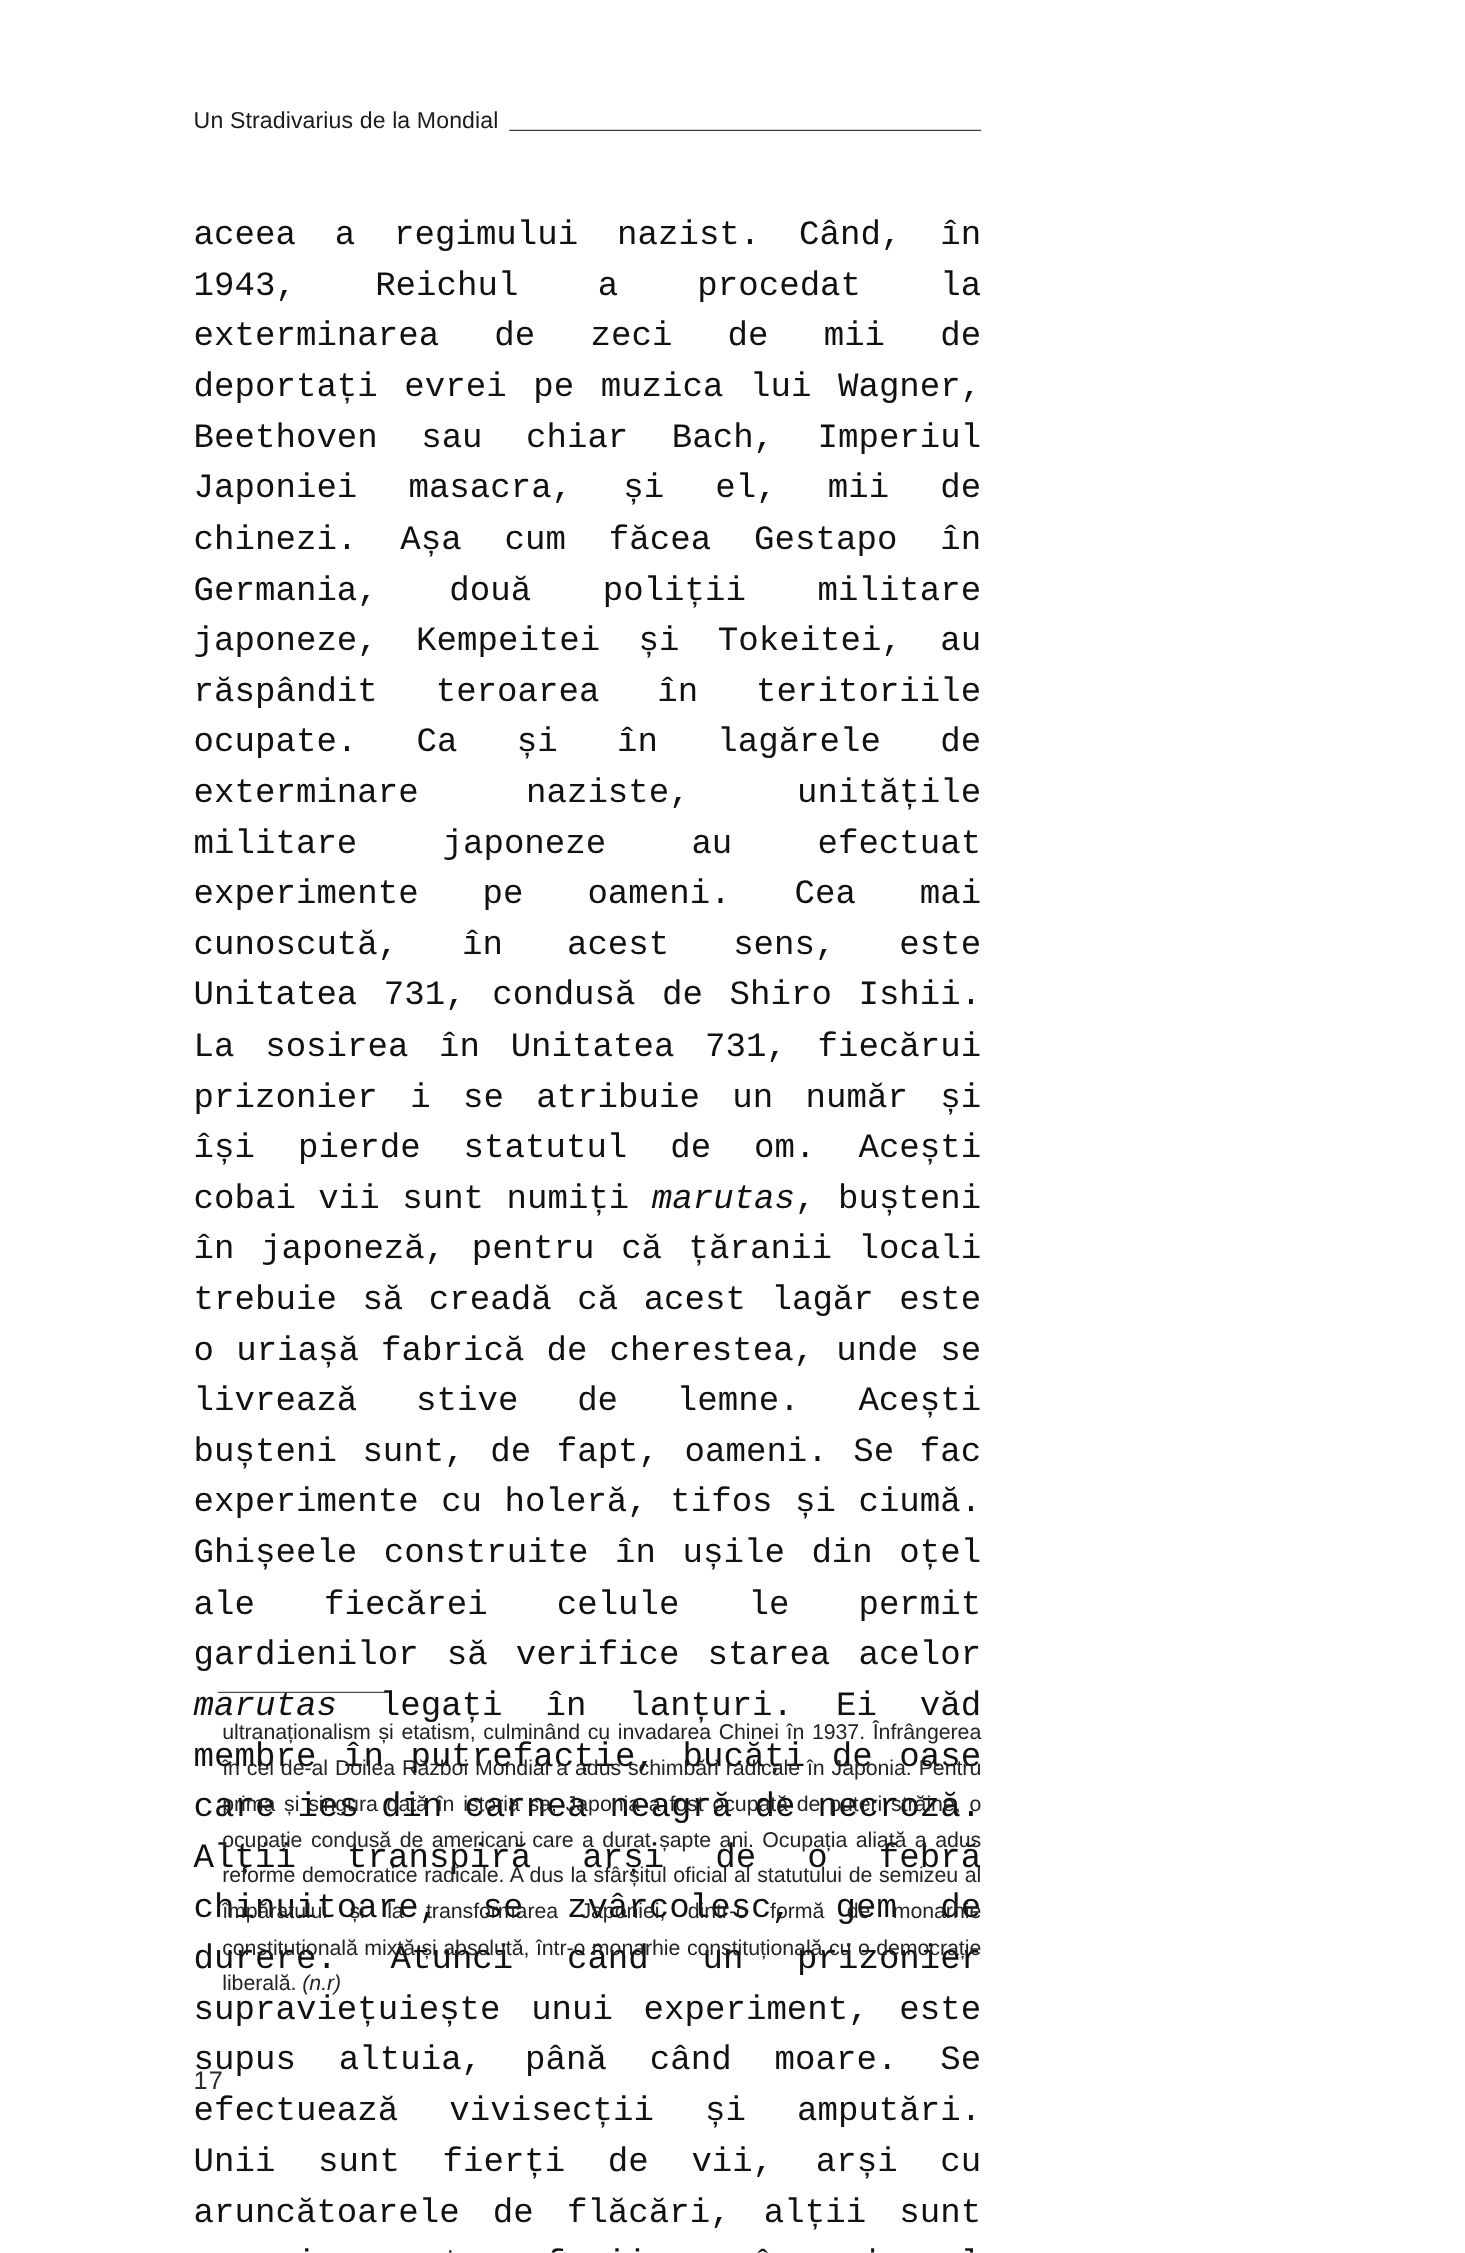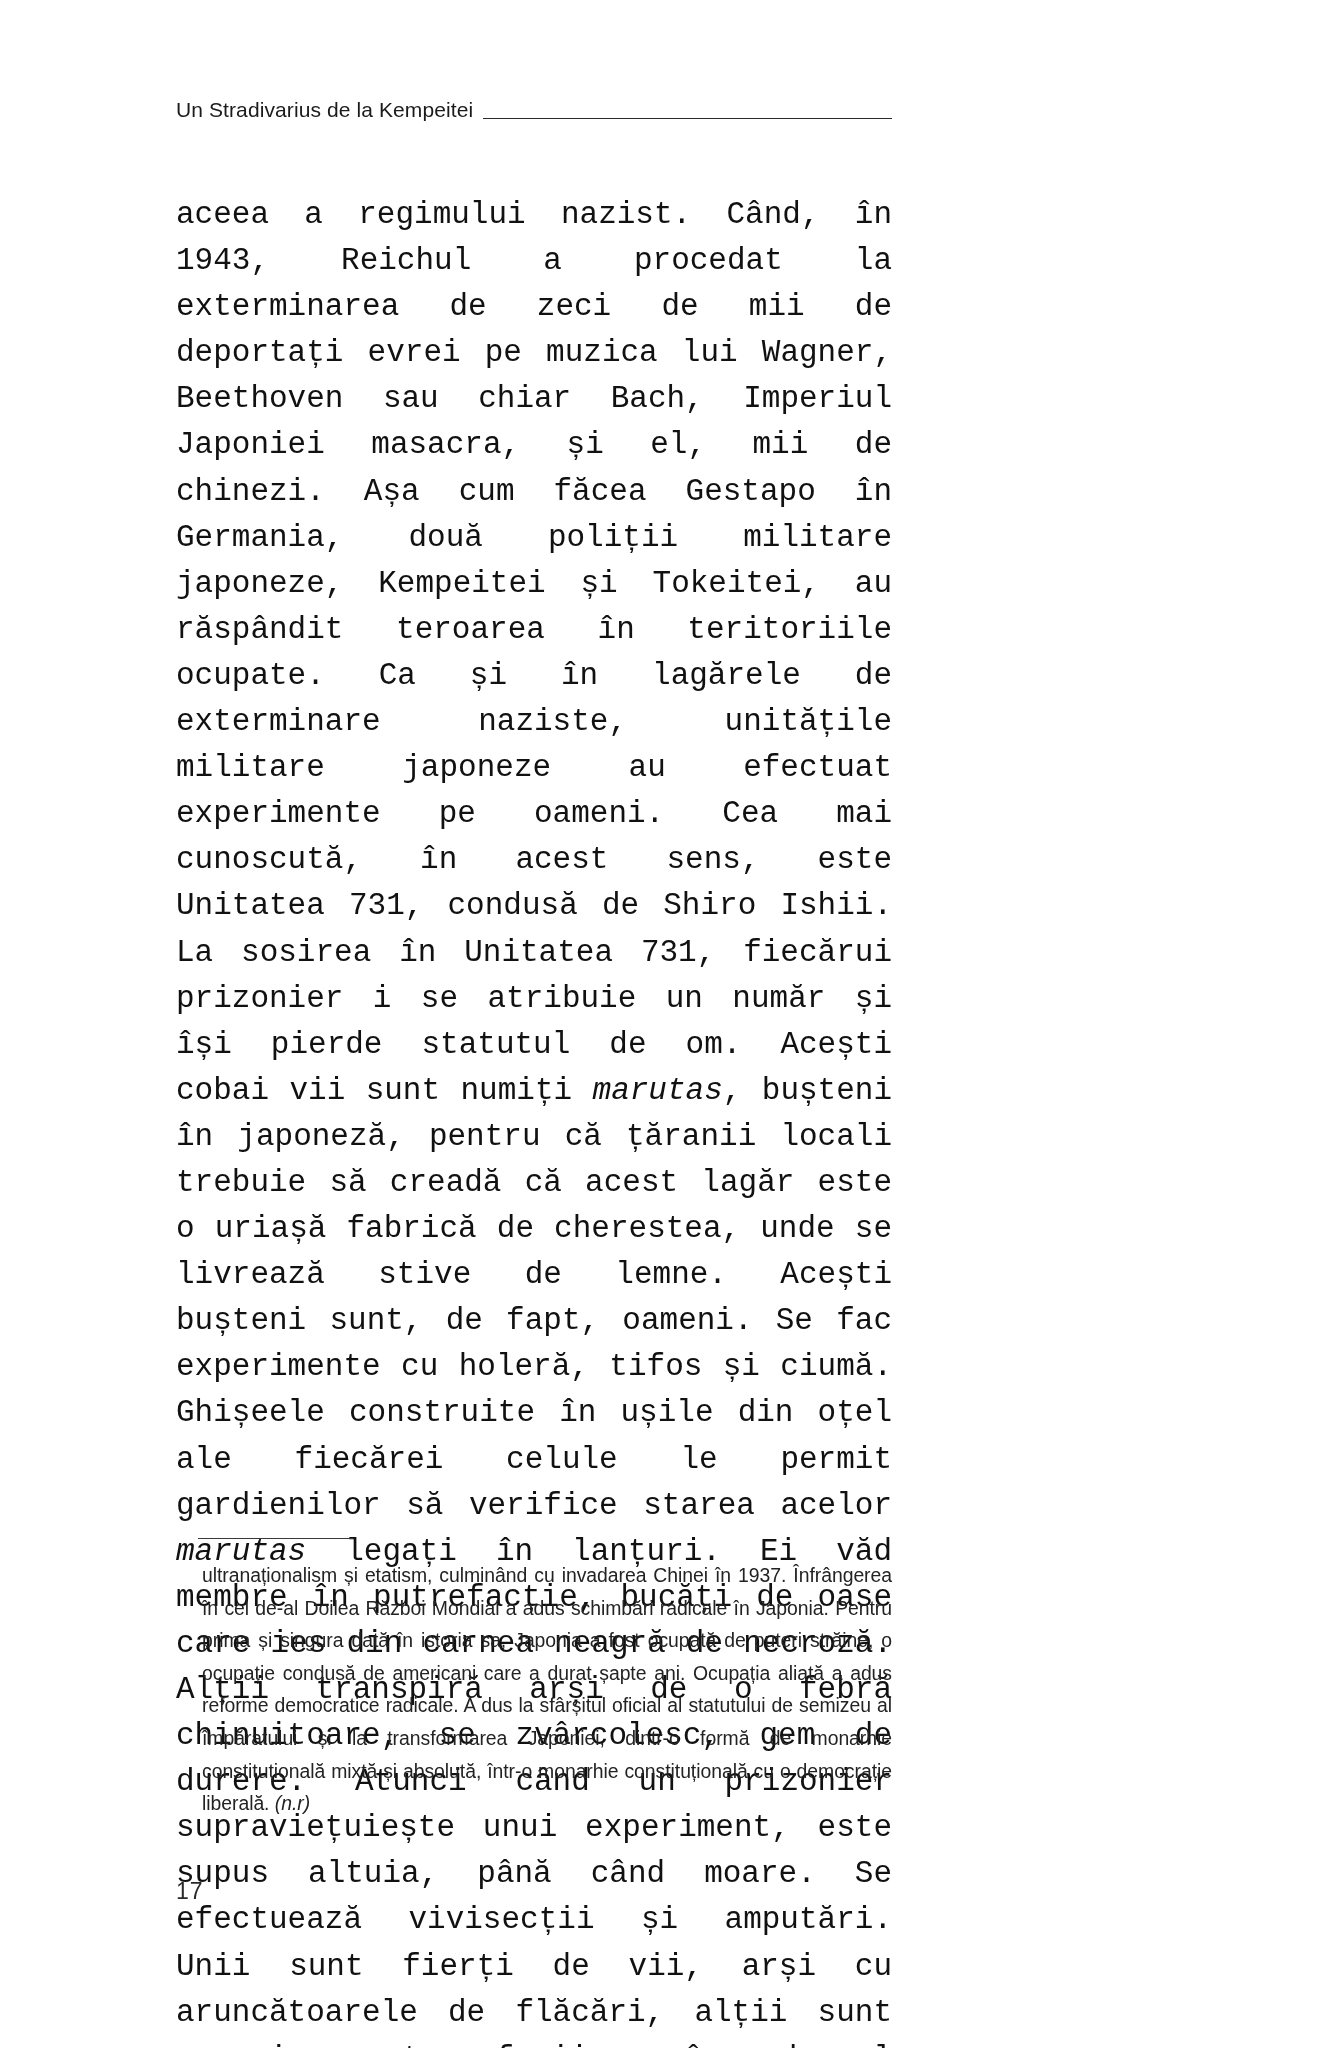--- a/index.html
+++ b/index.html
@@ -103,21 +103,21 @@
     color: #2a2a2a;
     letter-spacing: 1px;
   }
 </style>
 </head>
 <body>
 
 <div class="page">
 
   <div class="running-header">
-    <span class="running-header-text">Un Stradivarius de la Kempeitei</span>
+    <span class="running-header-text">Un Stradivarius de la Mondial</span>
     <span class="running-header-rule"></span>
   </div>
 
   <div class="body-column">
     <p class="body-par"><span>aceea a regimului nazist. Când, în 1943, Reichul a procedat la exterminarea de zeci de mii de deportați evrei pe muzica lui Wagner, Beethoven sau chiar Bach, Imperiul Japoniei masacra, și el, mii de chinezi. Așa cum făcea Gestapo în Germania, două poliții militare japoneze, Kempeitei și Tokeitei, au răspândit teroarea în teritoriile ocupate. Ca și în lagărele de exterminare naziste, unitățile militare japoneze au efectuat experimente pe oameni. Cea mai cunoscută, în acest sens, este Unitatea 731, condusă de Shiro Ishii. La sosirea în Unitatea 731, fiecărui prizonier i se atribuie un număr și își pierde statutul de om. Acești cobai vii sunt numiți </span><i>marutas</i><span>, bușteni în japoneză, pentru că țăranii locali trebuie să creadă că acest lagăr este o uriașă fabrică de cherestea, unde se livrează stive de lemne. Acești bușteni sunt, de fapt, oameni. Se fac experimente cu holeră, tifos și ciumă. Ghișeele construite în ușile din oțel ale fiecărei celule le permit gardienilor să verifice starea acelor </span><i>marutas</i><span> legați în lanțuri. Ei văd membre în putrefacție, bucăți de oase care ies din carnea neagră de necroză. Alții transpiră arși de o febră chinuitoare, se zvârcolesc, gem de durere. Atunci când un prizonier supraviețuiește unui experiment, este supus altuia, până când moare. Se efectuează vivisecții și amputări. Unii sunt fierți de vii, arși cu aruncătoarele de flăcări, alții sunt supuși unor transfuzii cu sânge de cal sau sunt înghețați sau deshidratați până când cântăresc doar o cincime din greutate. Ucideți</span></p>
   </div>
 
   <div class="footnote-block">
     <div class="footnote-rule"></div>
     <p class="footnote-text"><span>ultranaționalism și etatism, culminând cu invadarea Chinei în 1937. Înfrângerea în cel de-al Doilea Război Mondial a adus schimbări radicale în Japonia. Pentru prima și singura dată în istoria sa, Japonia a fost ocupată de puteri străine, o ocupație condusă de americani care a durat șapte ani. Ocupația aliată a adus reforme democratice radicale. A dus la sfârșitul oficial al statutului de semizeu al împăratului și la transformarea Japoniei, dintr-o formă de monarhie constituțională mixtă și absolută, într-o monarhie constituțională cu o democrație liberală. </span><i>(n.r)</i></p>

